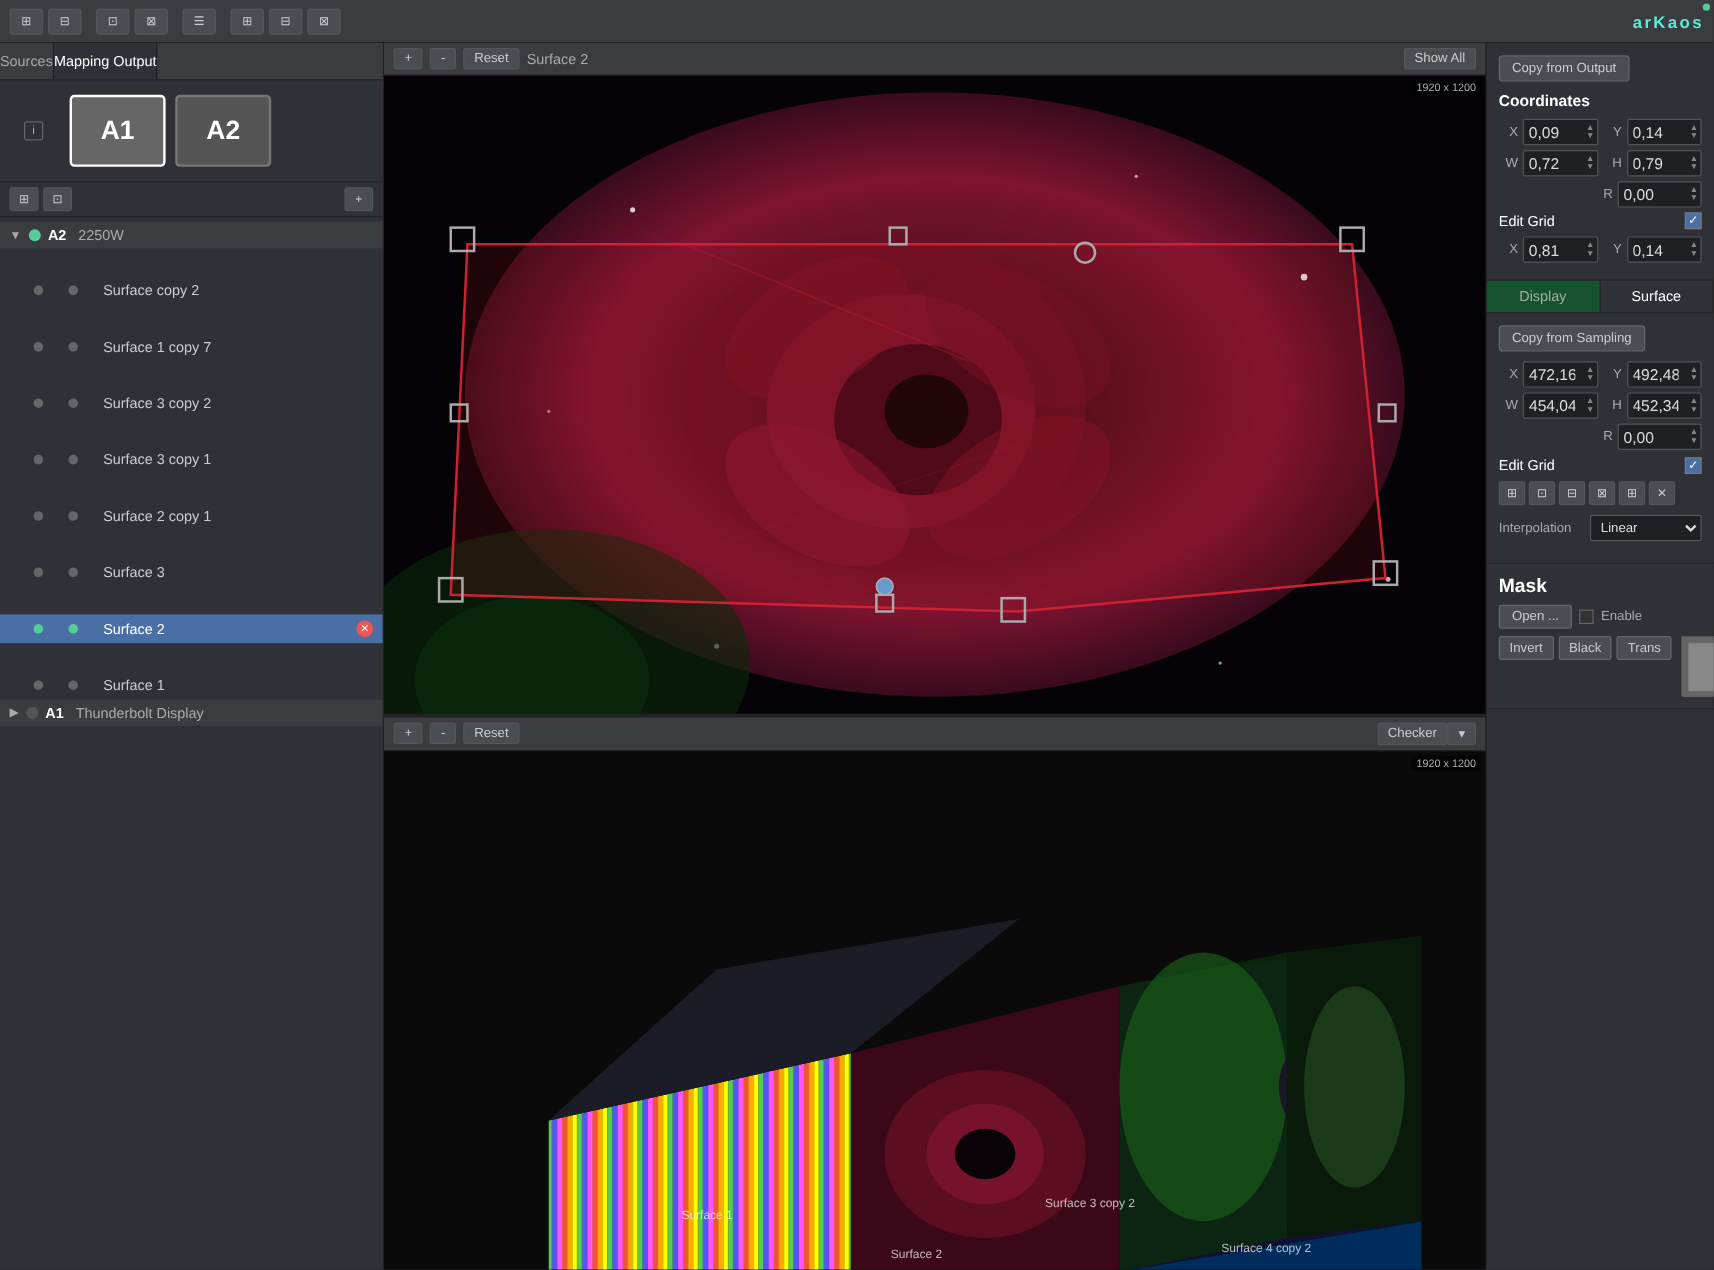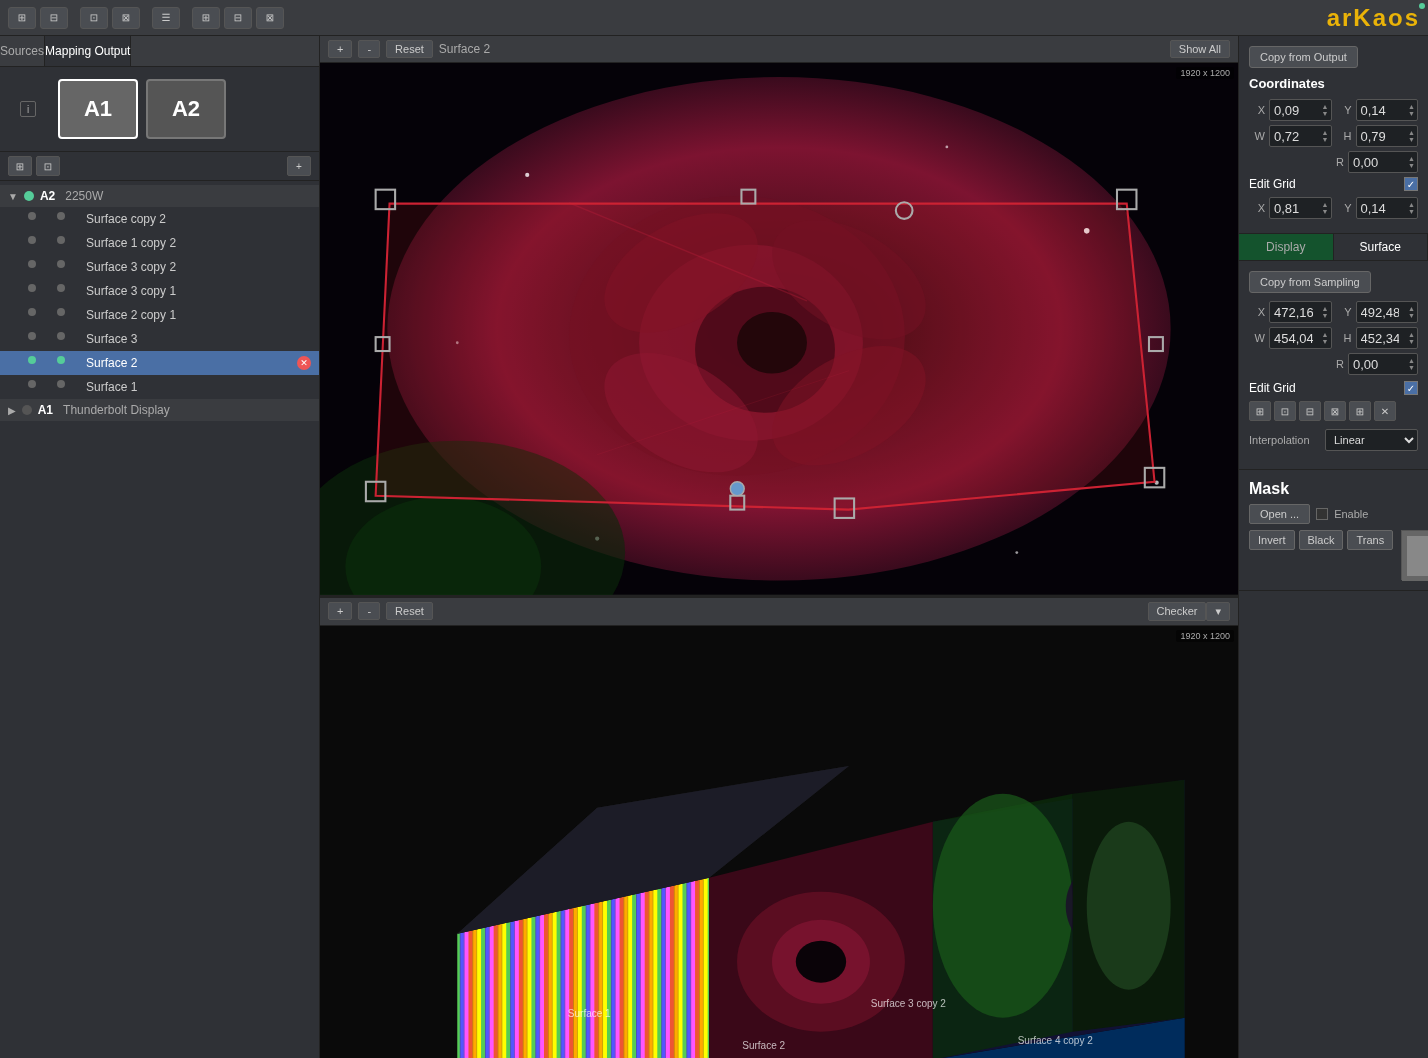--- a/index.html
+++ b/index.html
@@ -35,22 +35,22 @@
       width: 28px;
       height: 22px;
       display: flex;
       align-items: center;
       justify-content: center;
       cursor: pointer;
       font-size: 10px;
     }
     .arkaos-logo {
       margin-left: auto;
-      color: #eab308;
-      font-size: 24px;
+      color: #5eead4;
+      font-size: 14px;
       font-weight: bold;
       letter-spacing: 2px;
       text-align: right;
     }
     
     #main {
       display: flex;
       height: calc(1058px - 36px);
     }
     
@@ -142,24 +142,25 @@
     }
     .device-dot {
       width: 10px;
       height: 10px;
       border-radius: 50%;
       background: #555;
     }
     .device-dot.active { background: #5c9; }
     .surface-item {
       display: flex;
-      align-items: flex-start;
+      align-items: center;
       padding: 5px 8px 5px 28px;
       cursor: pointer;
       gap: 21px;
+      margin-top: 23px;
     }
     .surface-item.selected {
       background: #4a6fa5;
       color: #fff;
     }
     .surface-dot {
       width: 8px;
       height: 8px;
       border-radius: 50%;
       background: #666;
@@ -515,21 +516,21 @@
 
       <div class="surface-item">
         <div class="surface-dot"></div>
         <div class="surface-dot"></div>
         <span class="surface-name">Surface copy 2</span>
       </div>
 
       <div class="surface-item">
         <div class="surface-dot"></div>
         <div class="surface-dot"></div>
-        <span class="surface-name">Surface 1 copy 2</span>
+        <span class="surface-name">Surface 1 copy 7</span>
       </div>
 
       <div class="surface-item">
         <div class="surface-dot"></div>
         <div class="surface-dot"></div>
         <span class="surface-name">Surface 3 copy 2</span>
       </div>
 
       <div class="surface-item">
         <div class="surface-dot"></div>

